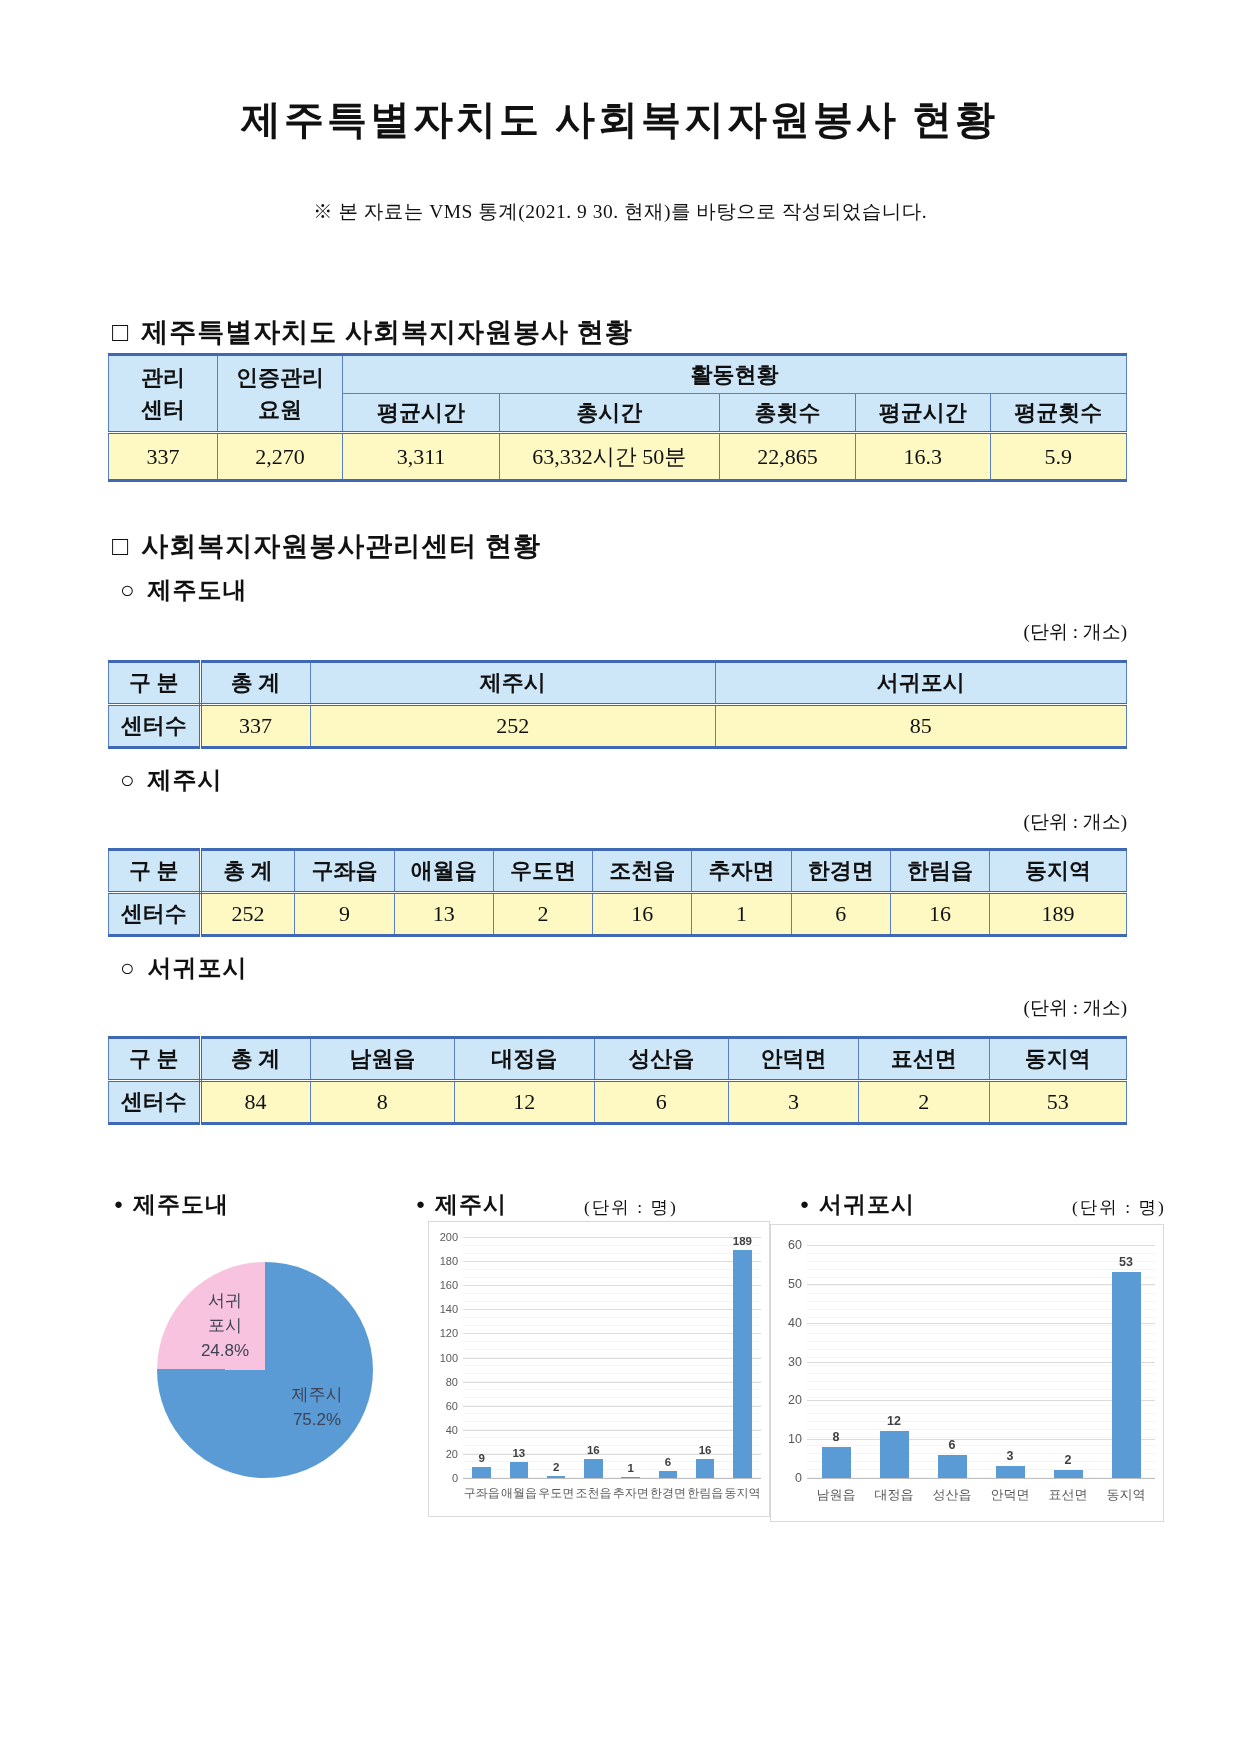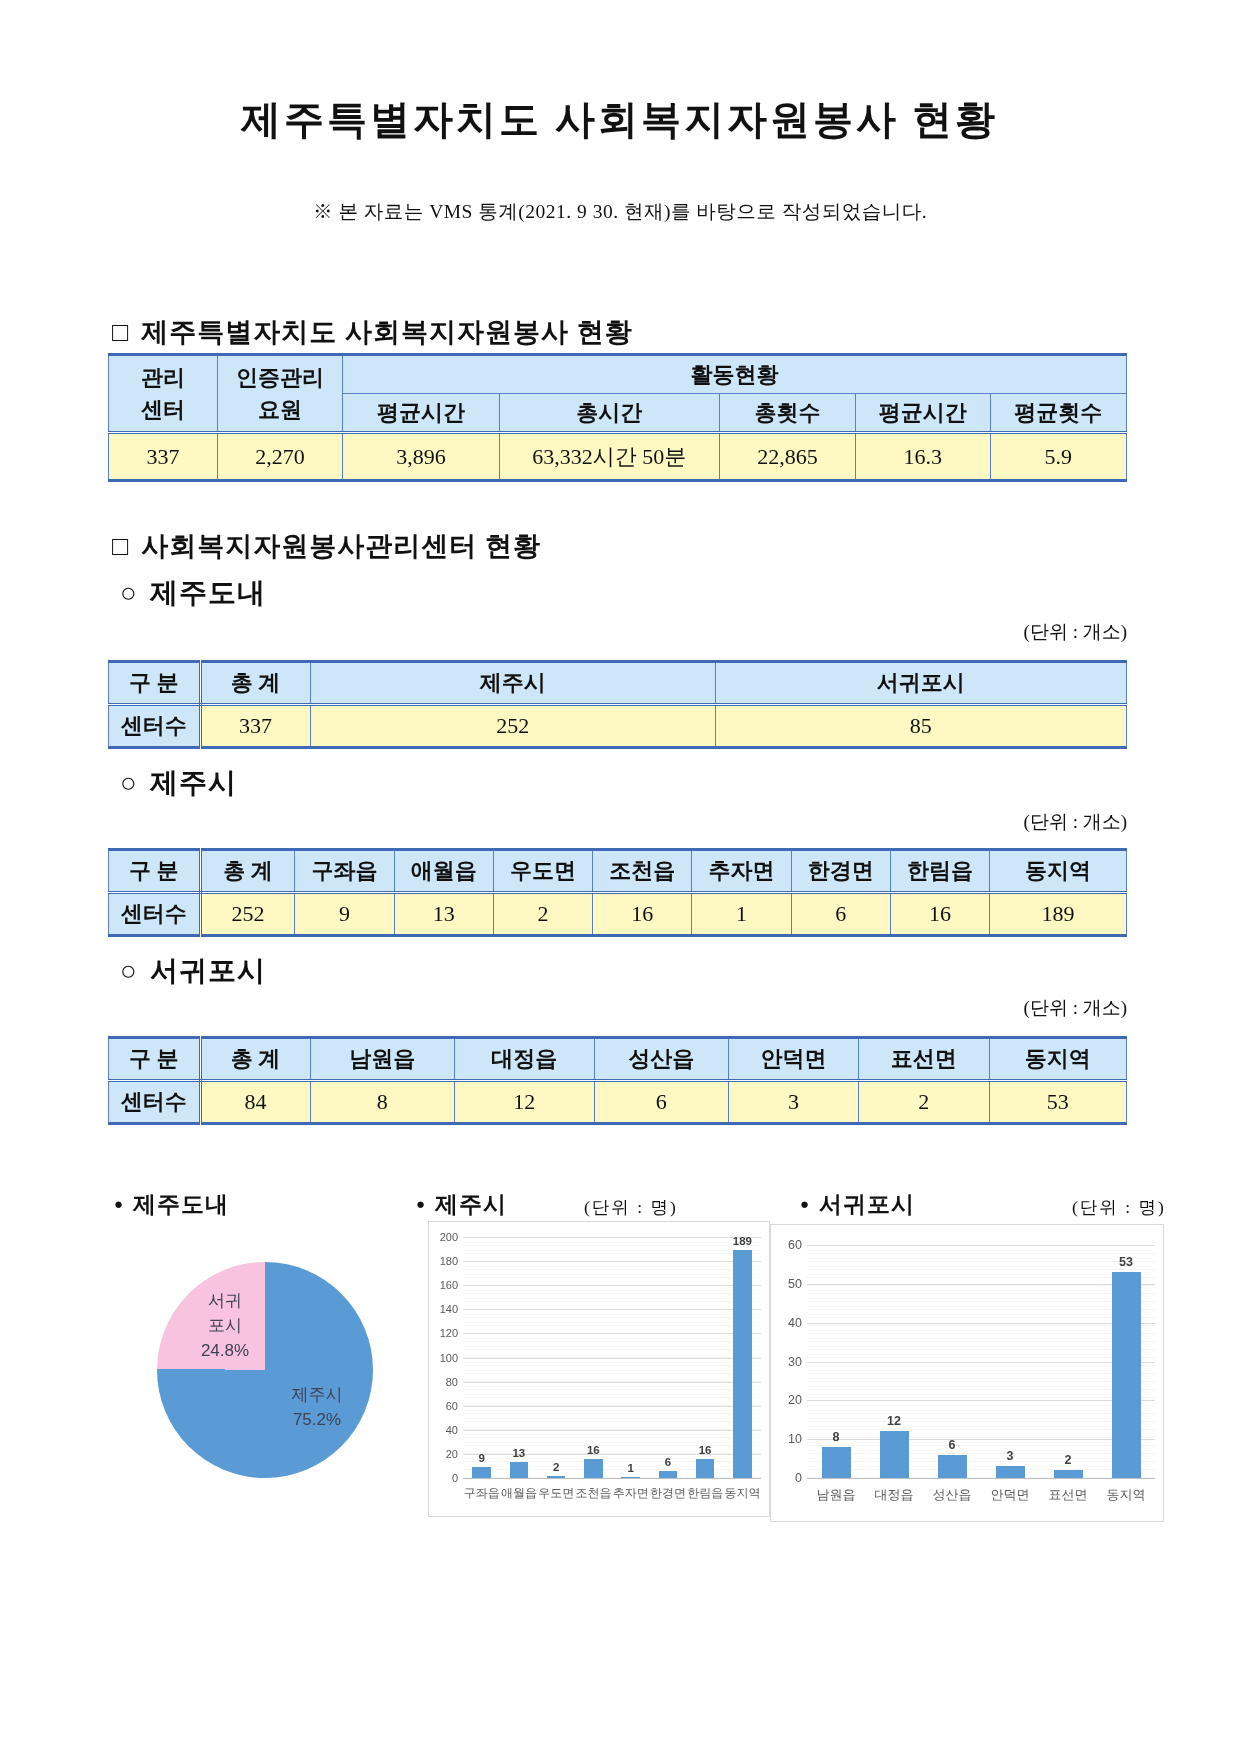--- a/index.html
+++ b/index.html
@@ -6,21 +6,21 @@
   .page{position:relative;width:1239px;height:1752px;background:#ffffff;overflow:hidden;
         font-family:"Liberation Serif","DejaVu Serif",serif;color:#111;}
 
   .doc-title{position:absolute;top:92px;left:0;width:100%;text-align:center;
              font-size:40px;font-weight:700;letter-spacing:3px;}
   .doc-note{position:absolute;top:198px;left:313px;font-size:19.5px;letter-spacing:.5px;}
 
   .sec-heading{position:absolute;left:112px;font-size:27px;font-weight:700;letter-spacing:1px;}
   #secSummary{top:314px;}
   #secCenters{top:528px;}
-  .sub-heading{position:absolute;left:120px;font-size:28px;font-weight:700;letter-spacing:1px;}
+  .sub-heading{position:absolute;left:120px;font-size:24px;font-weight:700;letter-spacing:1px;}
   #subJejuIsland{top:574px;}
   #subJejuCity{top:764px;}
   #subSeogwipo{top:952px;}
   .bullet-sq{margin-right:12px;font-weight:400;}
   .bullet-ci{margin-right:12px;font-weight:400;}
   .unit-note{position:absolute;left:108px;width:1019px;text-align:right;font-size:19px;}
   #unit1{top:619px;}
   #unit2{top:809px;}
   #unit3{top:995px;}
 
@@ -118,21 +118,21 @@
       <tr class="h">
         <th class="hdr-sep">평균시간</th>
         <th class="hdr-sep">총시간</th>
         <th class="hdr-sep">총횟수</th>
         <th class="hdr-sep">평균시간</th>
         <th class="hdr-sep">평균횟수</th>
       </tr>
       <tr class="d">
         <td>337</td>
         <td>2,270</td>
-        <td>3,896</td>
+        <td>3,311</td>
         <td>63,332시간 50분</td>
         <td>22,865</td>
         <td>16.3</td>
         <td>5.9</td>
       </tr>
     </tbody>
   </table>
 
   <div class="sec-heading" id="secCenters">
     <span class="bullet-sq">□</span><span>사회복지자원봉사관리센터 현황</span>

